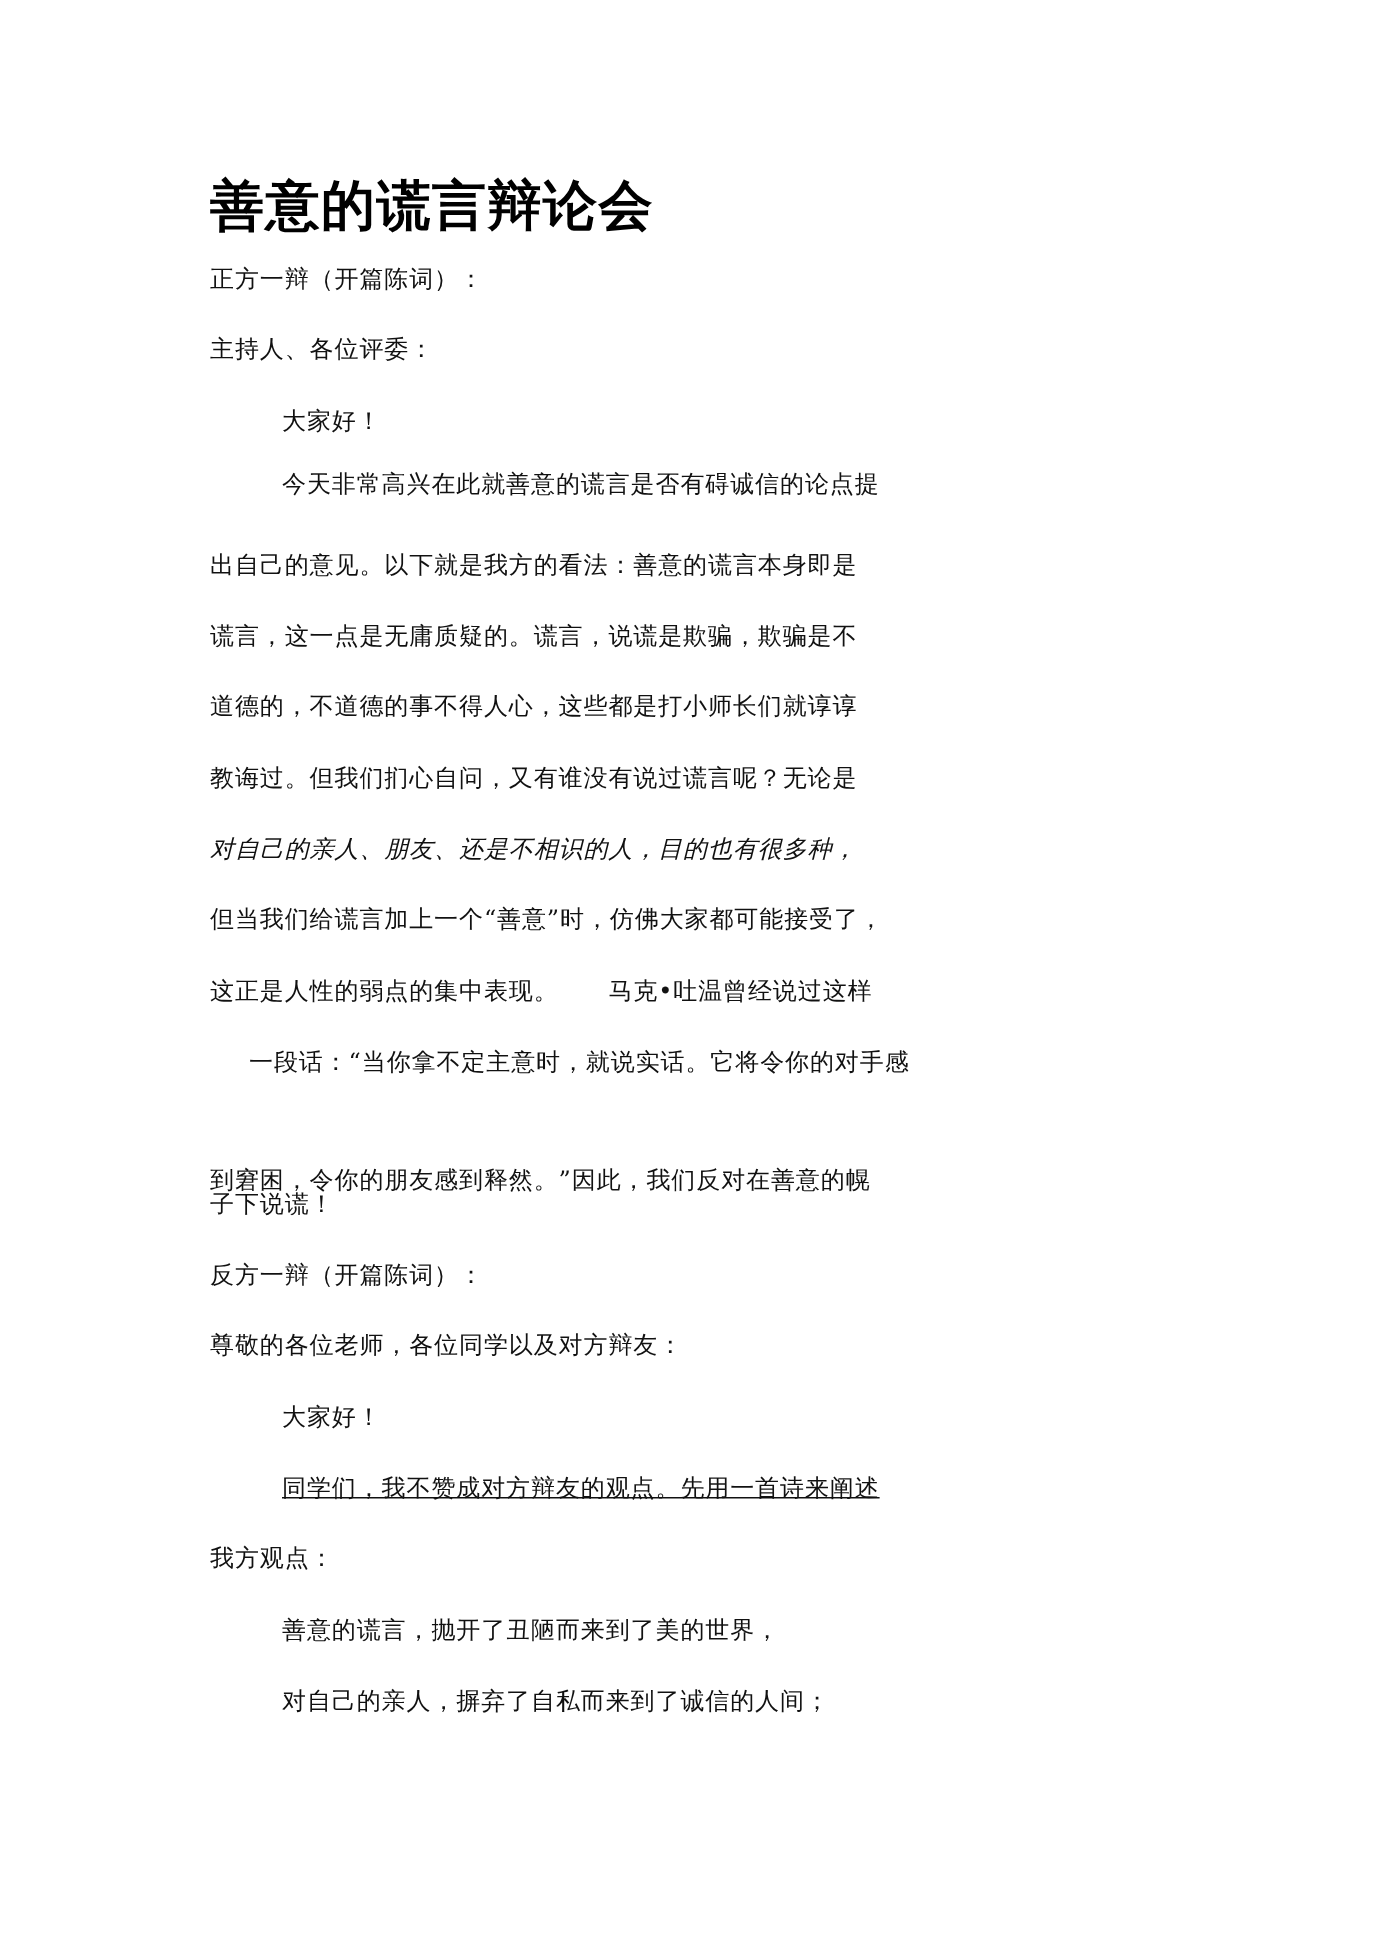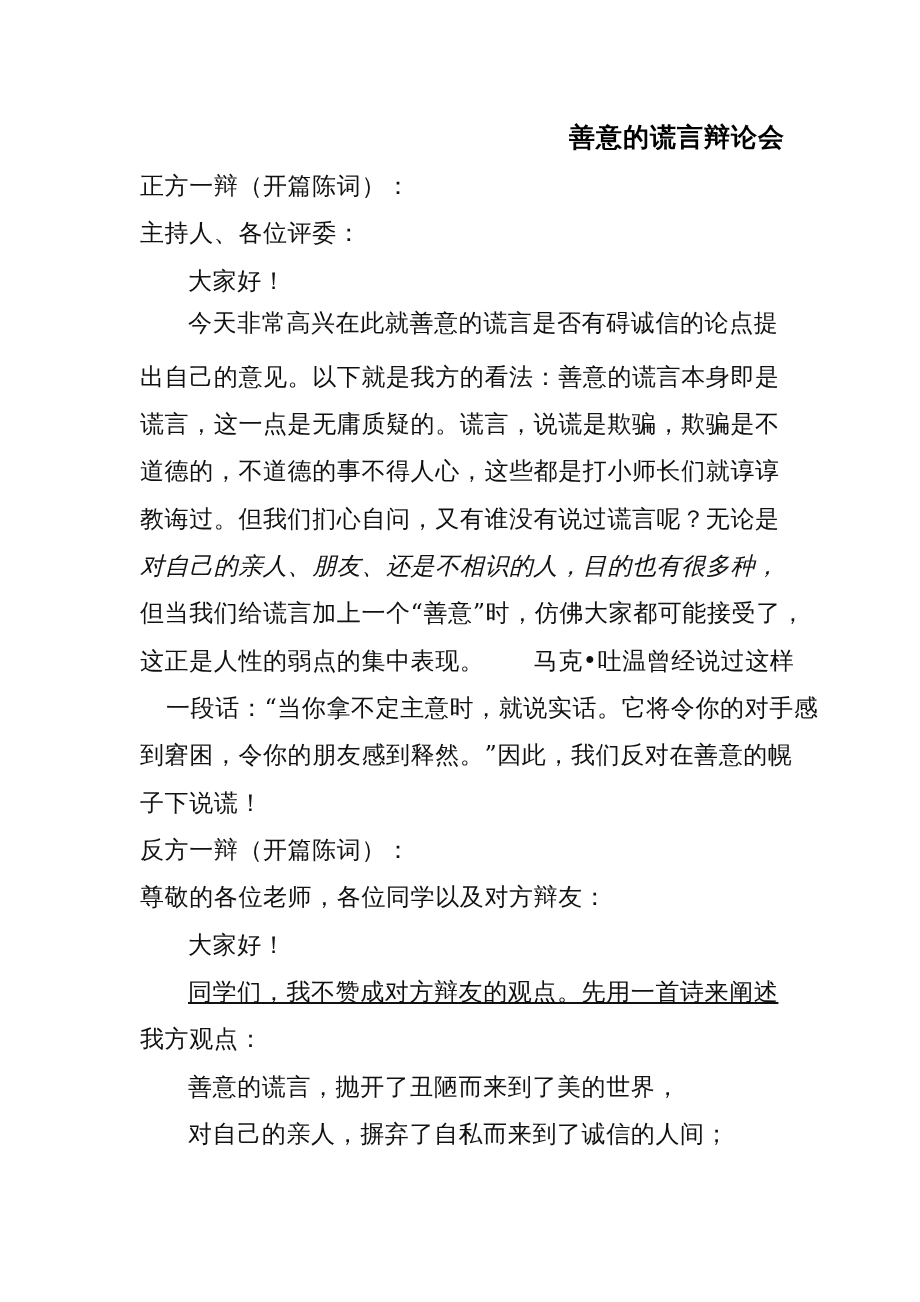--- a/index.html
+++ b/index.html
@@ -1,21 +1,21 @@
 <!DOCTYPE html>
 <html><head>
 <meta charset="utf-8">
 <style>
   html, body { margin: 0; padding: 0; background: #ffffff; }
   body { width: 920px; height: 1302px; position: relative; overflow: hidden;
          font-family: "DejaVu Serif", "Liberation Serif", serif; color: #111; }
   .page { position: absolute; left: 140px; top: 0; width: 645px; }
-  .title { position: absolute; left: 0; width: 645px; top: 114px; text-align: right;
-           font-size: 26px; font-weight: bold; line-height: 46px; letter-spacing: 1px; color: #000; }
-  .line { position: absolute; left: 0; width: 645px; font-size: 24px; line-height: 30px;
+  .title { position: absolute; left: 0; width: 645px; top: 114px; text-align: left;
+           font-size: 36px; font-weight: bold; line-height: 46px; letter-spacing: 1px; color: #000; }
+  .line { position: absolute; left: 0; width: 645px; font-size: 16px; line-height: 30px;
           white-space: nowrap; letter-spacing: 0.6px; }
   .indent { left: 48px; }
 </style>
 </head>
 <body>
 
 <div class="page">
   <div class="title">善意的谎言辩论会</div>
   <div id="lines">
       <div class="line" style="top: 171px;">正方一辩（开篇陈词）：</div>
@@ -23,21 +23,21 @@
       <div class="line indent" style="top: 266px;">大家好！</div>
       <div class="line indent" style="top: 308px;">今天非常高兴在此就善意的谎言是否有碍诚信的论点提</div>
       <div class="line" style="top: 362px;">出自己的意见。以下就是我方的看法：善意的谎言本身即是</div>
       <div class="line" style="top: 409px;">谎言，这一点是无庸质疑的。谎言，说谎是欺骗，欺骗是不</div>
       <div class="line" style="top: 456px;">道德的，不道德的事不得人心，这些都是打小师长们就谆谆</div>
       <div class="line" style="top: 504px;">教诲过。但我们扪心自问，又有谁没有说过谎言呢？无论是</div>
       <div class="line" style="top: 551px; font-style: italic;">对自己的亲人、朋友、还是不相识的人，目的也有很多种，</div>
       <div class="line" style="top: 598px;">但当我们给谎言加上一个“善意”时，仿佛大家都可能接受了，</div>
       <div class="line" style="top: 646px;">这正是人性的弱点的集中表现。　　马克•吐温曾经说过这样</div>
       <div class="line" style="top: 693px; margin-left: 26px;">一段话：“当你拿不定主意时，就说实话。它将令你的对手感</div>
-      <div class="line" style="top: 740px;">到窘困，令你的朋友感到释然。”因此，我们反对在善意的幌</div>
+      <div class="line" style="top: 772px;">到窘困，令你的朋友感到释然。”因此，我们反对在善意的幌</div>
       <div class="line" style="top: 788px;">子下说谎！</div>
       <div class="line" style="top: 835px;">反方一辩（开篇陈词）：</div>
       <div class="line" style="top: 882px;">尊敬的各位老师，各位同学以及对方辩友：</div>
       <div class="line indent" style="top: 930px;">大家好！</div>
       <div class="line indent" style="top: 977px; text-decoration: underline;">同学们，我不赞成对方辩友的观点。先用一首诗来阐述</div>
       <div class="line" style="top: 1024px;">我方观点：</div>
       <div class="line indent" style="top: 1072px;">善意的谎言，抛开了丑陋而来到了美的世界，</div>
       <div class="line indent" style="top: 1119px;">对自己的亲人，摒弃了自私而来到了诚信的人间；</div>
     </div>
 </div>

